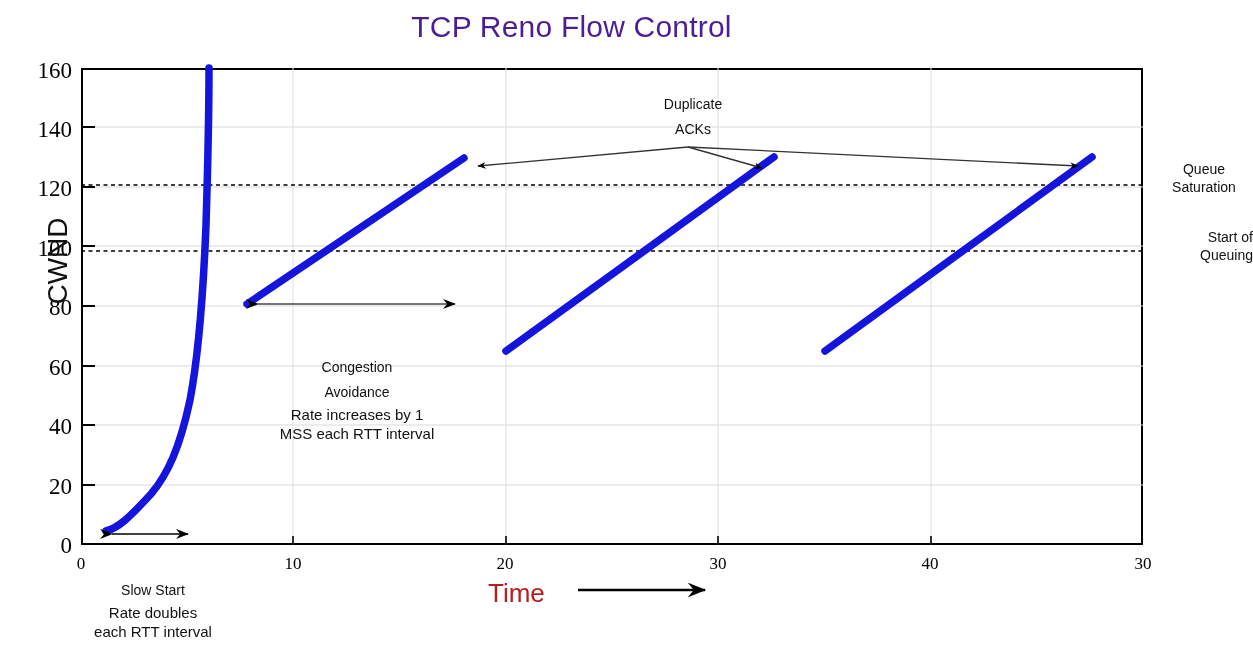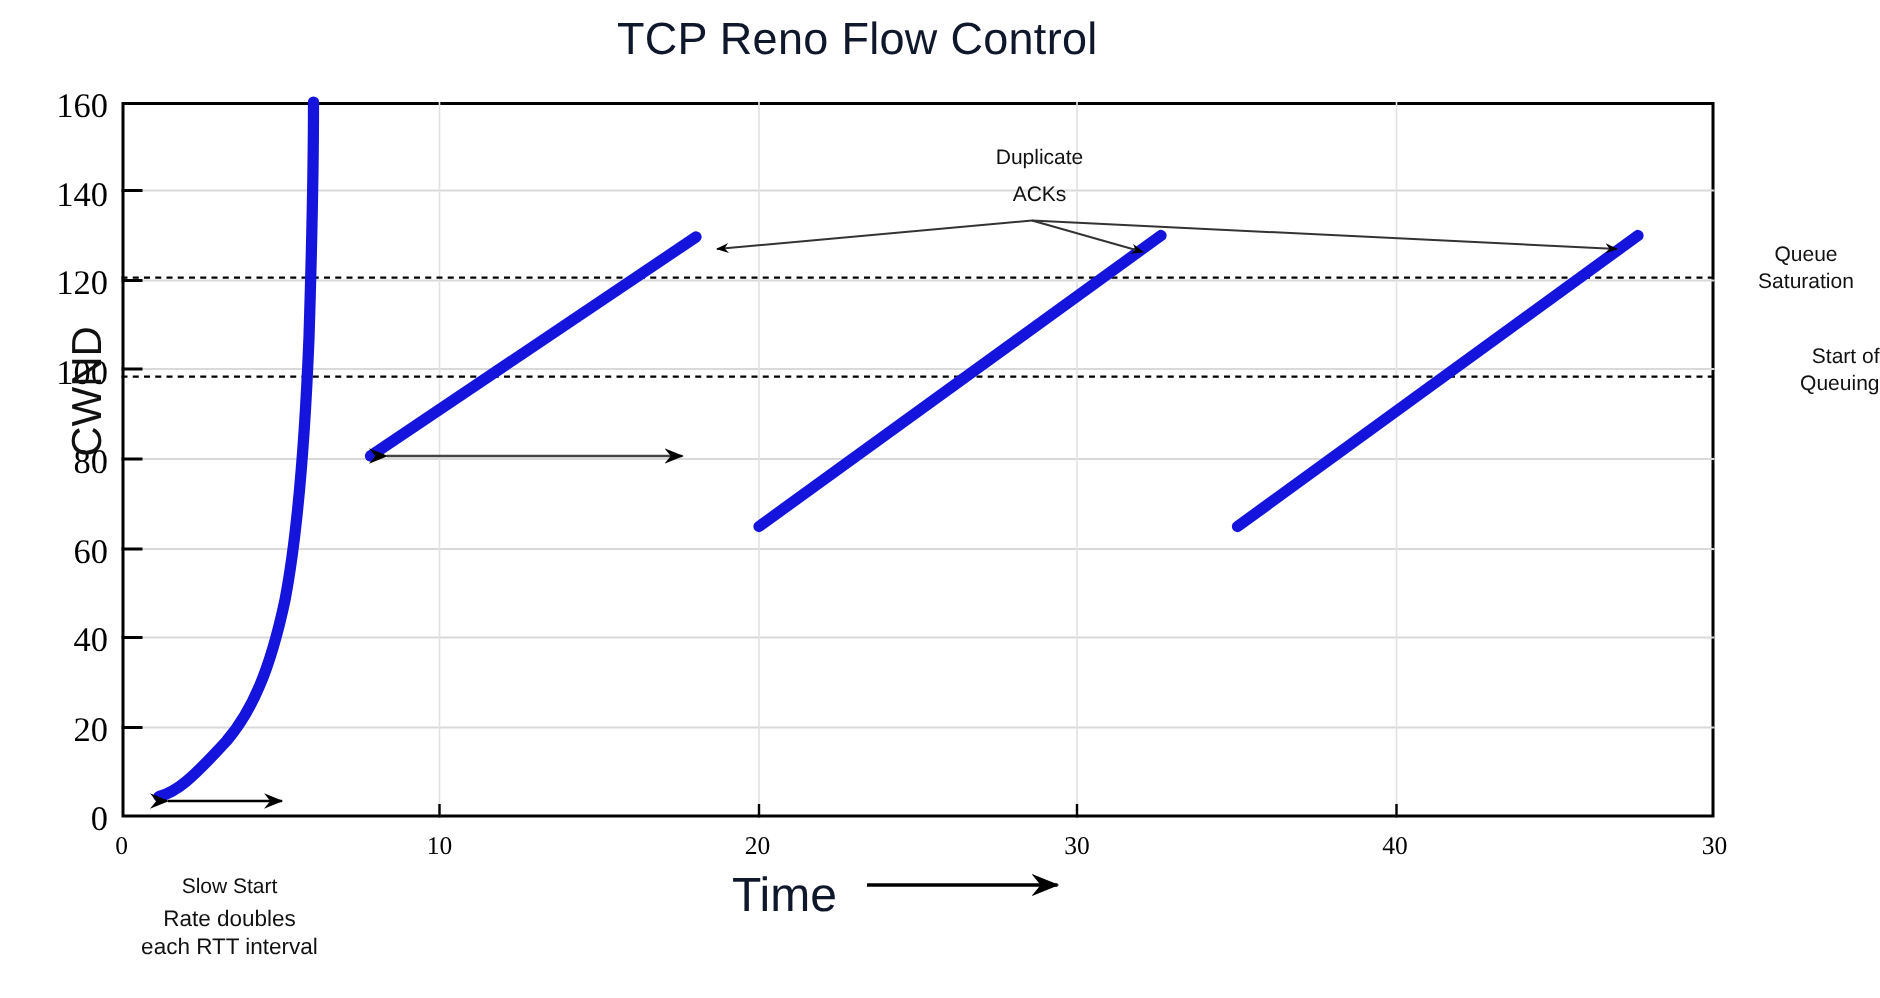--- a/index.html
+++ b/index.html
@@ -1,39 +1,39 @@
 <!DOCTYPE html>
 <html><head>
 <meta charset="utf-8">
 <style>
   html,body{margin:0;padding:0;background:#ffffff;}
   body{width:1253px;height:665px;overflow:hidden;
        font-family:"Liberation Sans","DejaVu Sans",sans-serif;color:#000;}
   #root{position:relative;width:1253px;height:665px;}
 
   .title{position:absolute;left:0;top:10px;width:1143px;text-align:center;
-         font-size:30px;font-weight:400;letter-spacing:.2px;color:#0f172a;}
+         font-size:30px;font-weight:400;letter-spacing:.2px;color:#4c1d95;}
 
   
   .plot{position:absolute;left:81px;top:68px;width:1062px;height:477px;
         border-left:2.5px solid #000;border-bottom:2.5px solid #000;
         border-top:2px solid #000;border-right:2px solid #000;
         box-sizing:border-box;}
   .svgwrap{position:absolute;left:0;top:0;width:1253px;height:665px;pointer-events:none;}
 
   .ytick{position:absolute;text-align:right;width:52px;font-size:23px;
          font-family:"Liberation Serif","DejaVu Serif",serif;color:#000;}
   .xtick{position:absolute;text-align:center;width:60px;font-size:17px;
          font-family:"Liberation Serif","DejaVu Serif",serif;color:#000;}
 
   .ylabel{position:absolute;left:-32px;top:245px;width:180px;
           transform:rotate(-90deg);transform-origin:center center;
           text-align:center;font-size:28px;color:#111;}
 
-  .xlabel{position:absolute;left:488px;top:578px;font-size:32px;color:#0f172a;}
+  .xlabel{position:absolute;left:488px;top:578px;font-size:26px;color:#b91c1c;}
 
   .ann{position:absolute;text-align:center;color:#111;}
   .ann .big{font-size:14px;line-height:25px;}
   .ann .small{font-size:15px;line-height:19px;}
   .side{position:absolute;text-align:center;font-size:14px;line-height:18px;color:#111;}
 </style>
 </head>
 <body>
 
 <div id="root">
@@ -139,20 +139,26 @@
       <line x1="578" y1="590" x2="705" y2="590" marker-end="url(#ah)"></line>
     </g>
   </svg>
 
   <div class="ann" style="left:58px;top:578px;width:190px;">
     <div class="big">Slow Start</div>
     <div class="small">Rate doubles</div>
     <div class="small">each RTT interval</div>
   </div>
 
+  <div class="ann" style="left:255px;top:355px;width:204px;">
+    <div class="big">Congestion</div>
+    <div class="big">Avoidance</div>
+    <div class="small">Rate increases by 1</div>
+    <div class="small">MSS each RTT interval</div>
+  </div>
 
   <div class="ann" style="left:618px;top:92px;width:150px;">
     <div class="big">Duplicate</div>
     <div class="big">ACKs</div>
   </div>
 
   <div class="side" style="left:1155px;top:160px;width:98px;">
     <div>Queue</div>
     <div>Saturation</div>
   </div>

